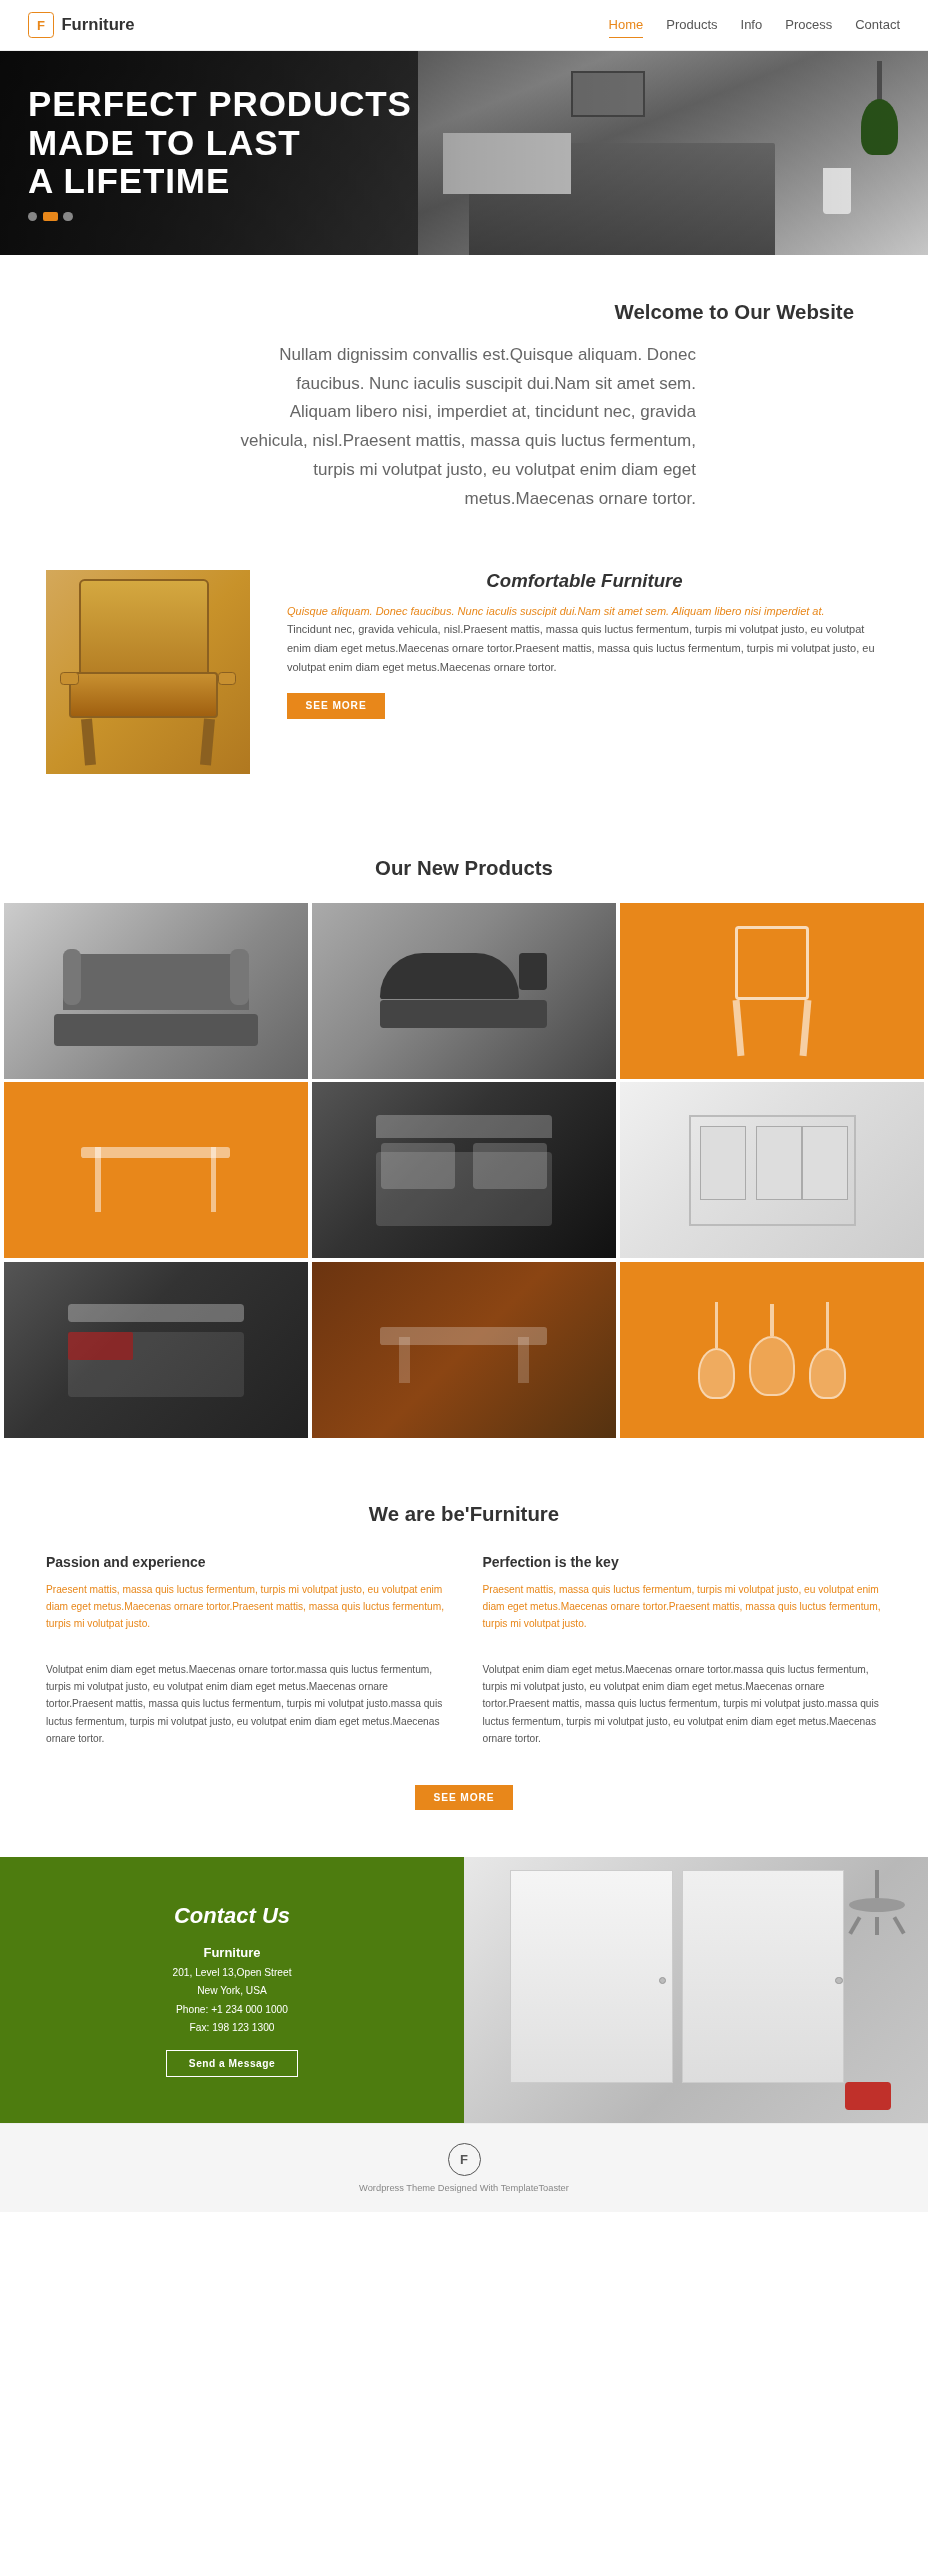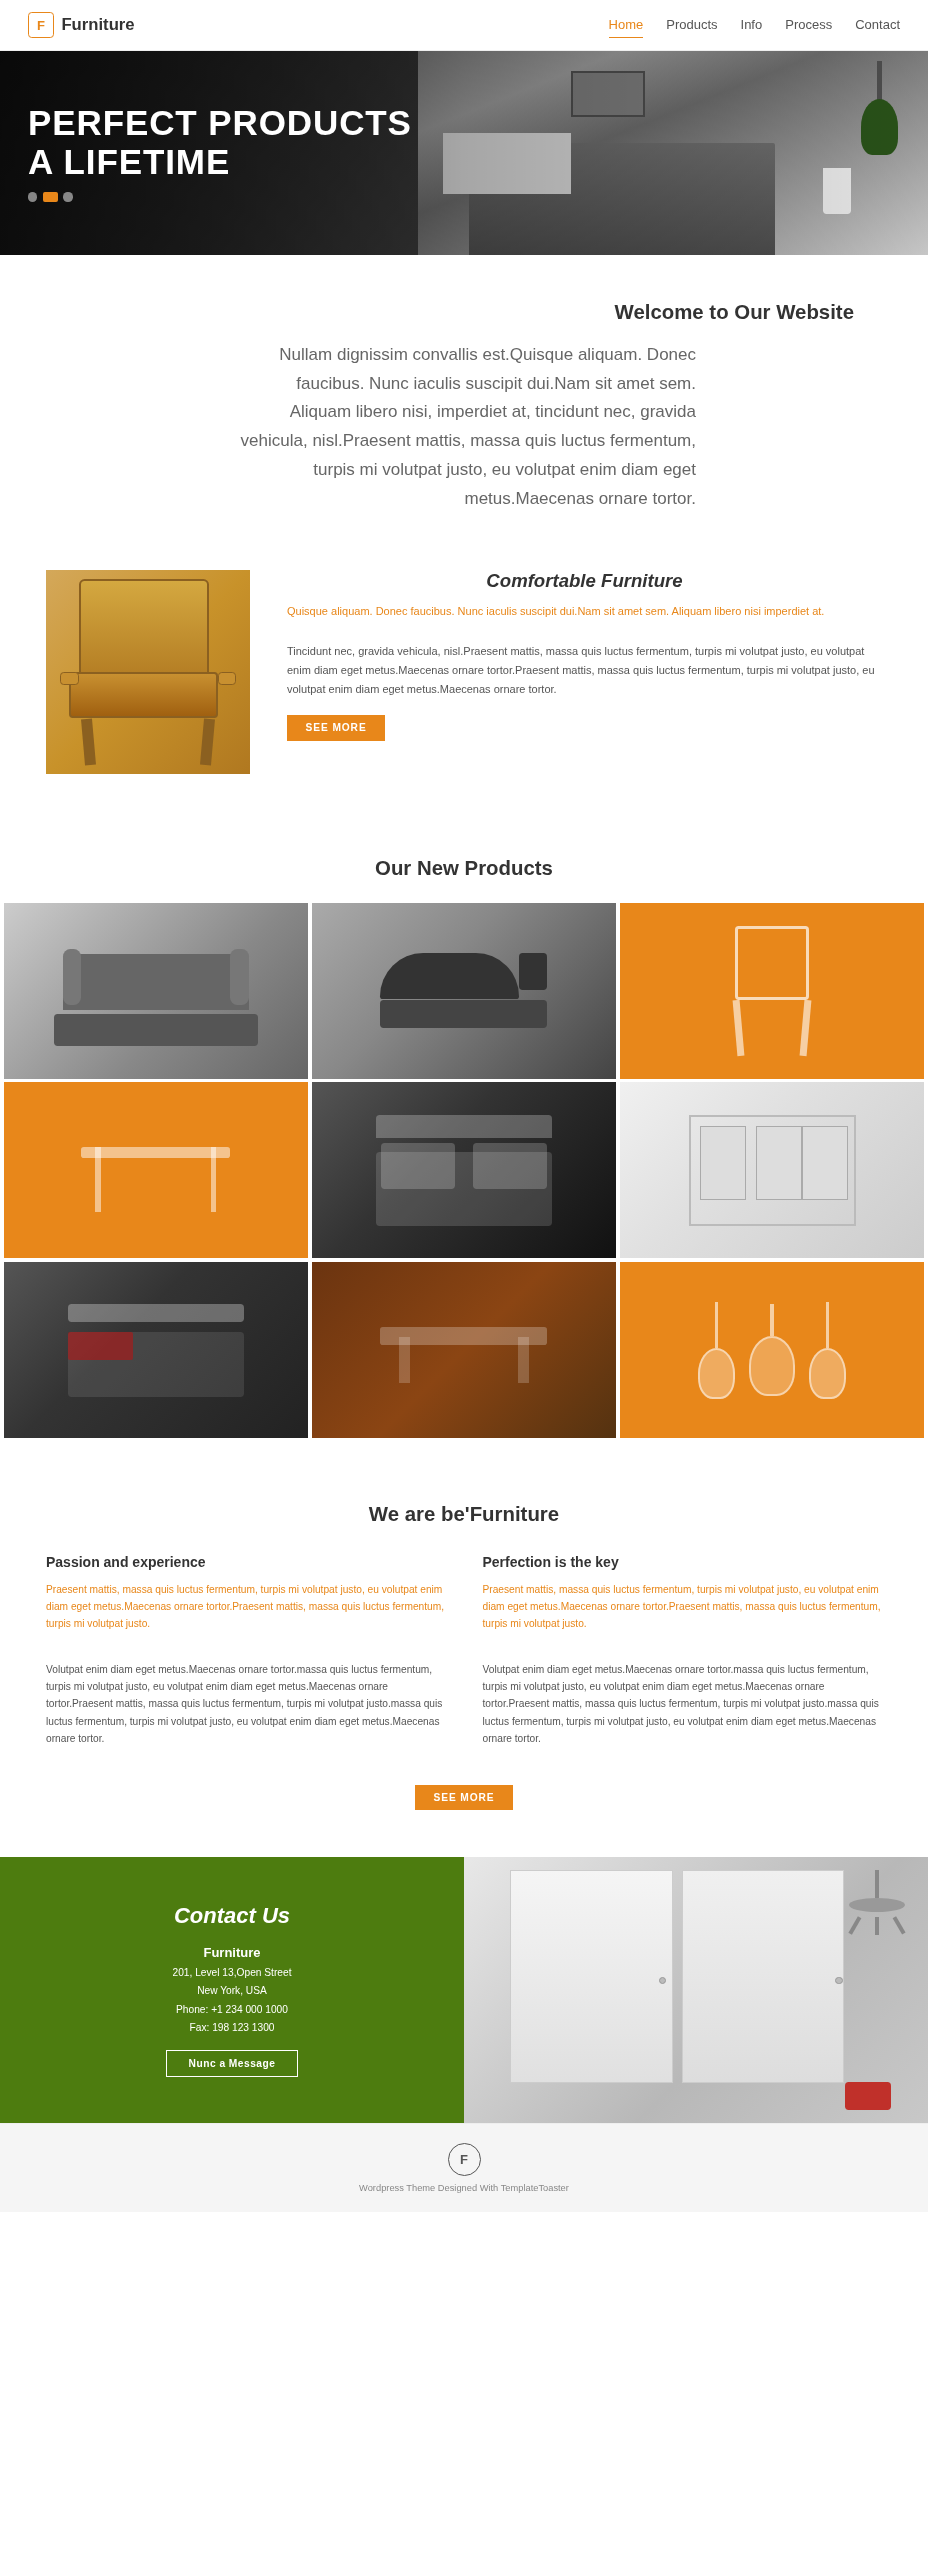--- a/index.html
+++ b/index.html
@@ -102,21 +102,22 @@
       font-size: 18.6px;
       font-style: italic;
       font-weight: 700;
       color: #333;
       margin-bottom: 11px;
       text-align: center;
     }
     .comfortable-text .highlight {
       color: #e8871a;
       font-size: 11px;
-      margin-bottom: 22px;
+      font-style: italic;
+      margin-bottom: 0;
       line-height: 1.6;
     }
     .comfortable-text .body-text {
       font-size: 11px;
       color: #555;
       line-height: 1.7;
       margin-bottom: 16.7px;
     }
     .btn-orange {
       display: inline-block;
@@ -287,20 +288,21 @@
       <div style="width:5.6px;height:84px;background:#555;margin:0 auto;"></div>
       <div style="width:37px;height:56px;background:#2d5a1b;border-radius:50% 50% 30% 30%;margin-top:-46px;margin-left:4.6px;"></div>
     </div>
     <div style="position:absolute;top:10%;left:30%;width:74px;height:46px;background:#888;border:2.8px solid #555;z-index:2;"></div>
     <div style="position:absolute;bottom:20%;right:15%;width:28px;height:46px;background:#fff;border-radius:0 0 3.7px 3.7px;z-index:3;"></div>
   </div>
   <div class="hero-bg"></div>
   <div class="hero-content">
     <div class="hero-title">
       <div>PERFECT PRODUCTS</div>
+      <div>MADE TO LAST</div>
       <div>A LIFETIME</div>
     </div>
     <div class="hero-dots">
       <div class="dot"></div>
       <div class="dot active"></div>
       <div class="dot"></div>
     </div>
   </div>
 </section>
 
@@ -454,21 +456,21 @@
 <section class="contact-section">
   <div class="contact-left">
     <h2>Contact Us</h2>
     <div class="company-name">Furniture</div>
     <div class="address">
       <div>201, Level 13,Open Street</div>
       <div>New York, USA</div>
       <div>Phone: +1 234 000 1000</div>
       <div>Fax: 198 123 1300</div>
     </div>
-    <button class="btn-outline-white">Nunc a Message</button>
+    <button class="btn-outline-white">Send a Message</button>
   </div>
   <div class="contact-right">
 
     <div style="width:100%;height:100%;background:linear-gradient(135deg,#e8e8e8 0%,#d0d0d0 30%,#b8b8b8 60%,#c8c8c8 100%);position:relative;overflow:hidden;">
 
       <div style="position:absolute;left:10%;top:5%;width:35%;height:80%;background:linear-gradient(180deg,#f5f5f5,#e0e0e0);border:1.9px solid #ccc;"></div>
       <div style="position:absolute;left:47%;top:5%;width:35%;height:80%;background:linear-gradient(180deg,#f0f0f0,#ddd);border:1.9px solid #ccc;"></div>
 
       <div style="position:absolute;left:42%;top:45%;width:7.4px;height:7.4px;background:#bbb;border-radius:50%;border:0.9px solid #999;"></div>
       <div style="position:absolute;left:80%;top:45%;width:7.4px;height:7.4px;background:#bbb;border-radius:50%;border:0.9px solid #999;"></div>

